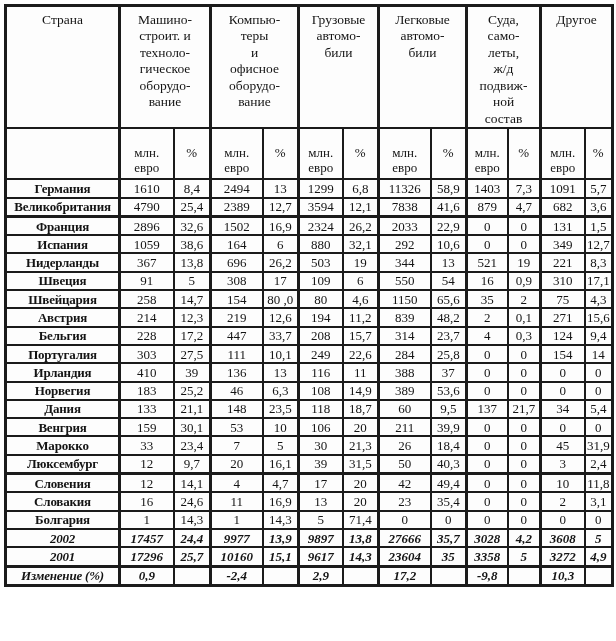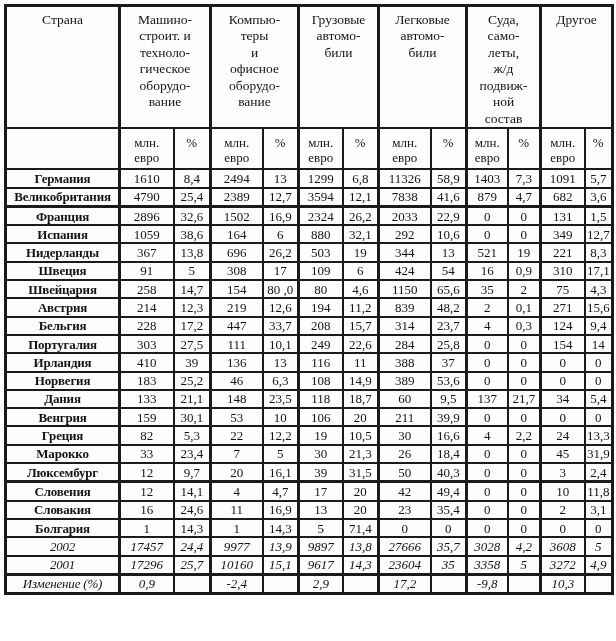--- a/index.html
+++ b/index.html
@@ -21,26 +21,26 @@
   
   .gl{border-left:3px solid #1b1b1b;}
   
   thead tr.head-row th{
     font-weight:normal;font-size:13.5px;line-height:1.22;
     vertical-align:top;padding-top:5px;height:112px;
     white-space:pre-line;
   }
   thead tr.units-row th{
     font-weight:normal;font-size:13px;line-height:1.15;
-    vertical-align:top;padding-top:7px;height:32px;
+    vertical-align:top;padding-top:17px;height:32px;
   }
   
   tbody td{height:16.3px;font-size:13px;line-height:1.0;}
   td.rowlabel{font-weight:bold;font-size:13px;letter-spacing:-0.2px;}
-  tr.summary td{font-weight:normal;font-style:italic;}
+  tr.summary td{font-weight:bold;font-style:italic;}
   tr.tt td{border-top:3px solid #1b1b1b;}
 </style>
 </head>
 <body>
 
 <div class="page" data-name="page">
   <table data-name="country-imports-table">
     <colgroup>
       <col style="width:114px">
       <col style="width:54px">
@@ -185,21 +185,21 @@
           <td class="num" data-name="percent-cell">8,3</td>
         </tr>
         <tr data-name="table-row" class="">
           <td class="rowlabel" data-name="country-label">Швеция</td>
           <td class="num gl" data-name="value-cell">91</td>
           <td class="num" data-name="percent-cell">5</td>
           <td class="num gl" data-name="value-cell">308</td>
           <td class="num" data-name="percent-cell">17</td>
           <td class="num gl" data-name="value-cell">109</td>
           <td class="num" data-name="percent-cell">6</td>
-          <td class="num gl" data-name="value-cell">424</td>
+          <td class="num gl" data-name="value-cell">550</td>
           <td class="num" data-name="percent-cell">54</td>
           <td class="num gl" data-name="value-cell">16</td>
           <td class="num" data-name="percent-cell">0,9</td>
           <td class="num gl" data-name="value-cell">310</td>
           <td class="num" data-name="percent-cell">17,1</td>
         </tr>
         <tr data-name="table-row" class="">
           <td class="rowlabel" data-name="country-label">Швейцария</td>
           <td class="num gl" data-name="value-cell">258</td>
           <td class="num" data-name="percent-cell">14,7</td>
@@ -311,35 +311,20 @@
           <td class="num gl" data-name="value-cell">53</td>
           <td class="num" data-name="percent-cell">10</td>
           <td class="num gl" data-name="value-cell">106</td>
           <td class="num" data-name="percent-cell">20</td>
           <td class="num gl" data-name="value-cell">211</td>
           <td class="num" data-name="percent-cell">39,9</td>
           <td class="num gl" data-name="value-cell">0</td>
           <td class="num" data-name="percent-cell">0</td>
           <td class="num gl" data-name="value-cell">0</td>
           <td class="num" data-name="percent-cell">0</td>
-        </tr>
-        <tr data-name="table-row" class="">
-          <td class="rowlabel" data-name="country-label">Греция</td>
-          <td class="num gl" data-name="value-cell">82</td>
-          <td class="num" data-name="percent-cell">5,3</td>
-          <td class="num gl" data-name="value-cell">22</td>
-          <td class="num" data-name="percent-cell">12,2</td>
-          <td class="num gl" data-name="value-cell">19</td>
-          <td class="num" data-name="percent-cell">10,5</td>
-          <td class="num gl" data-name="value-cell">30</td>
-          <td class="num" data-name="percent-cell">16,6</td>
-          <td class="num gl" data-name="value-cell">4</td>
-          <td class="num" data-name="percent-cell">2,2</td>
-          <td class="num gl" data-name="value-cell">24</td>
-          <td class="num" data-name="percent-cell">13,3</td>
         </tr>
         <tr data-name="table-row" class="">
           <td class="rowlabel" data-name="country-label">Марокко</td>
           <td class="num gl" data-name="value-cell">33</td>
           <td class="num" data-name="percent-cell">23,4</td>
           <td class="num gl" data-name="value-cell">7</td>
           <td class="num" data-name="percent-cell">5</td>
           <td class="num gl" data-name="value-cell">30</td>
           <td class="num" data-name="percent-cell">21,3</td>
           <td class="num gl" data-name="value-cell">26</td>

